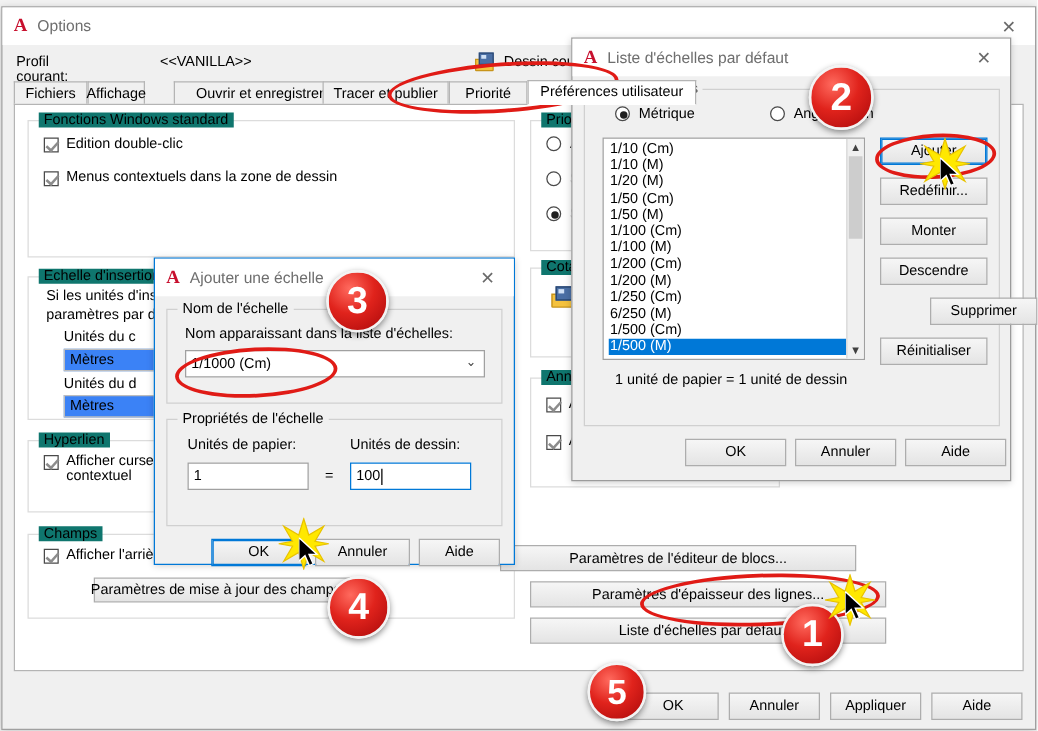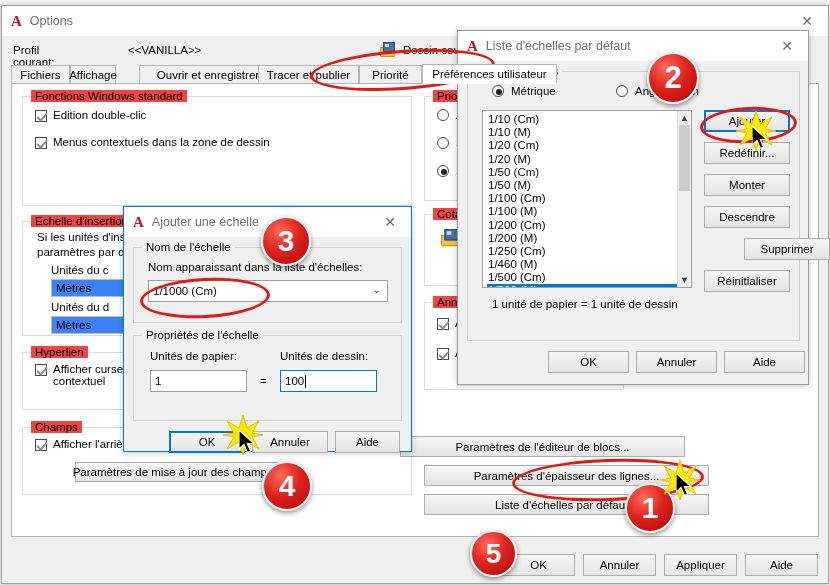--- a/index.html
+++ b/index.html
@@ -67,21 +67,21 @@
   .tab.sel { background:#ffffff; top:0; height:20px; z-index:3; border-bottom:1px solid #fff; }
 
   .panel {
     position:absolute; left:9px; top:47px; right:9px; bottom:46px;
     background:#ffffff; border:1px solid #b4b4b4;
   }
 
   
   .gbox { position:absolute; border:1px solid #dcdcdc; }
   .gbox > .glabel {
-    position:absolute; top:-7px; left:8px; background:#ef4444;
+    position:absolute; top:-7px; left:8px; background:#0f766e;
     padding:0 4px; font-size:11.5px; color:#000; white-space:nowrap;
   }
 
   .cb { position:absolute; display:flex; align-items:flex-start; gap:6px; font-size:11.5px; }
   .cbbox { width:12px; height:12px; border:1px solid #4a4a4a; background:#fff; position:relative; flex:none; margin-top:1px;}
   .cbbox.checked:after {
     content:""; position:absolute; left:3px; top:0px; width:4px; height:8px;
     border:solid #8c8c8c; border-width:0 2px 2px 0; transform:rotate(42deg);
   }
   .rb { position:absolute; display:flex; align-items:flex-end; gap:7px; font-size:11.5px; }
@@ -295,30 +295,29 @@
       </div>
       <div class="rb" style="left:148px; top:13px;">
         <span class="rbdot"></span>
         <span>Anglo-saxon</span>
       </div>
 
       <div class="listbox" style="left:14px; top:38px; width:210px; height:178px;">
         <div class="inner" id="scale-rows">
             <div class="lirow">1/10 (Cm)</div>
             <div class="lirow">1/10 (M)</div>
-            <div class="lirow">1/20 (Cm)</div>
             <div class="lirow">1/20 (M)</div>
             <div class="lirow">1/50 (Cm)</div>
             <div class="lirow">1/50 (M)</div>
             <div class="lirow">1/100 (Cm)</div>
             <div class="lirow">1/100 (M)</div>
             <div class="lirow">1/200 (Cm)</div>
             <div class="lirow">1/200 (M)</div>
             <div class="lirow">1/250 (Cm)</div>
-            <div class="lirow">1/460 (M)</div>
+            <div class="lirow">6/250 (M)</div>
             <div class="lirow">1/500 (Cm)</div>
             <div class="lirow sel">1/500 (M)</div>
           </div>
         <div class="sbar">
           <div class="arrow">▲</div>
           <div class="thumb" style="top:14px; height:66px;"></div>
           <div class="arrow" style="position:absolute;bottom:0;left:0;right:0;">▼</div>
         </div>
       </div>
 

